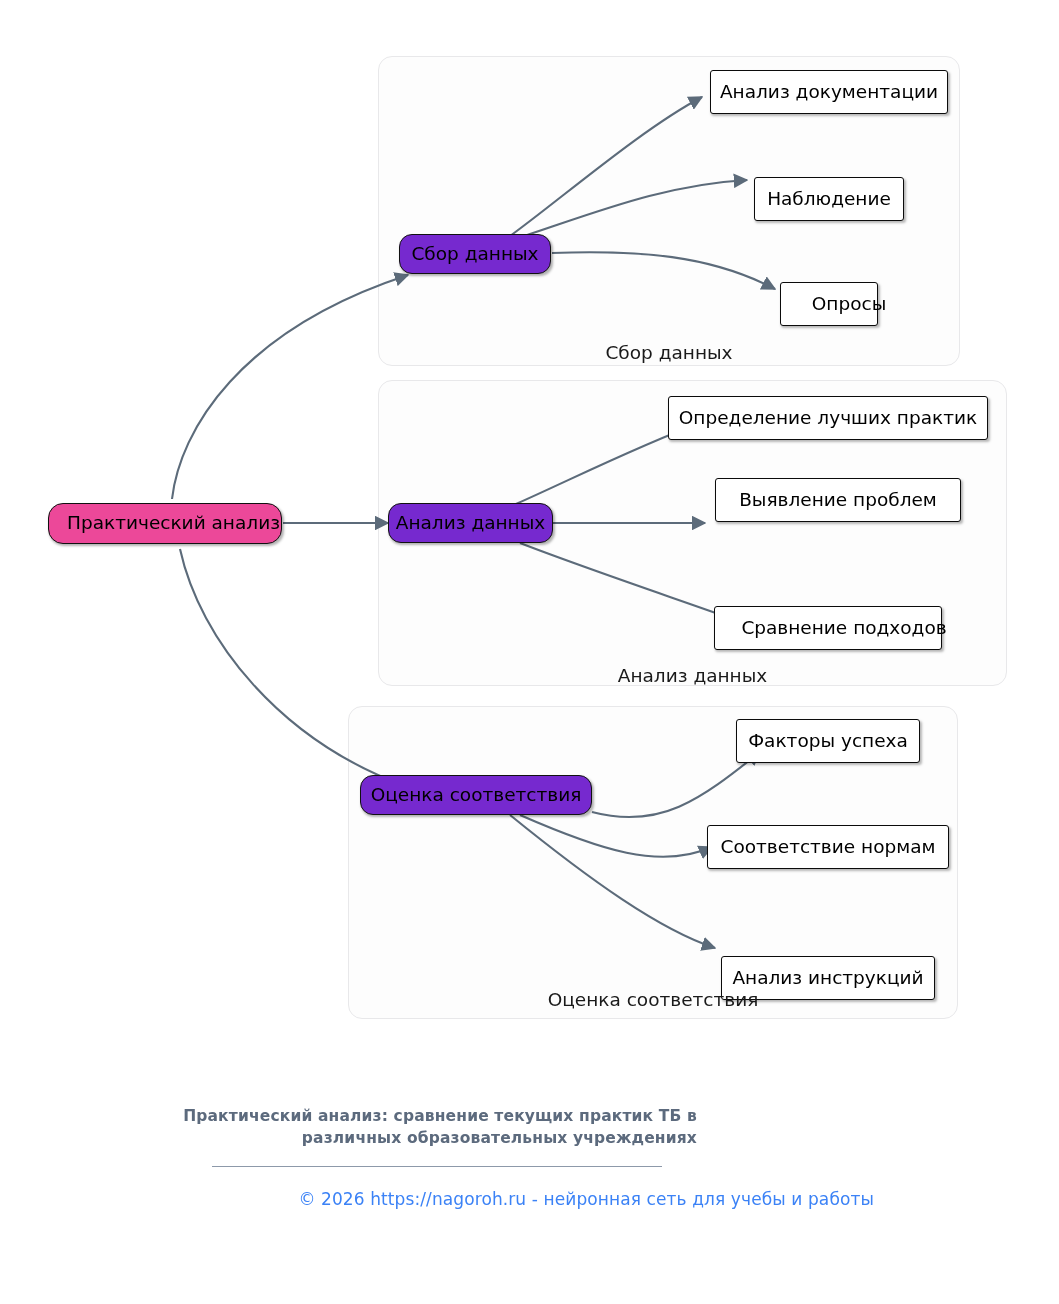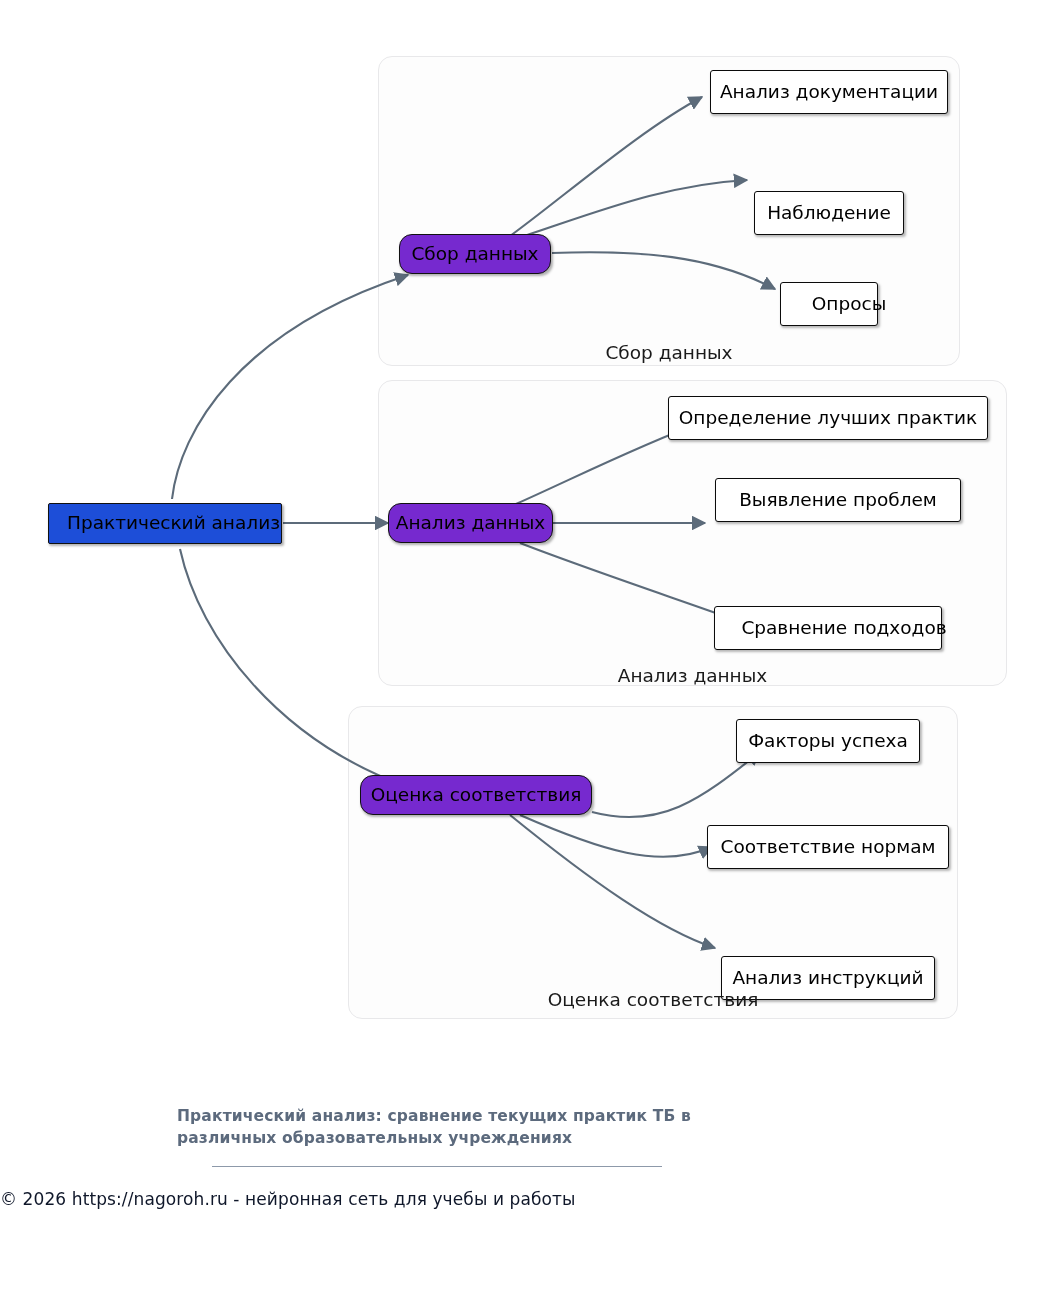--- a/index.html
+++ b/index.html
@@ -52,23 +52,23 @@
     box-sizing: border-box;
     display: flex;
     align-items: center;
     justify-content: center;
     white-space: nowrap;
     font-size: 18.5px;
     line-height: 1;
   }
 
   .node.root {
-    background: #1d4ed8;
+    background: #ec4899;
     border: 1.7px solid #111111;
-    border-radius: 2px;
+    border-radius: 15px;
     color: #000000;
     box-shadow: 1.5px 2px 2.5px rgba(0,0,0,0.30);
     padding-left: 17px;
   }
 
   .node.branch {
     background: #7629cf;
     border: 1.7px solid #111111;
     border-radius: 13px;
     color: #000000;
@@ -81,41 +81,41 @@
     border-radius: 3px;
     color: #000000;
     box-shadow: 1.5px 2px 2.5px rgba(0,0,0,0.28);
   }
 
   #footer {
     position: absolute;
     left: 0;
     top: 1105px;
     width: 874px;
-    text-align: left;
+    text-align: right;
   }
   #footer-title {
     font-size: 15.5px;
     font-weight: bold;
     color: #5c6a7d;
     line-height: 1.42;
     letter-spacing: 0.15px;
     margin: 0 auto;
     width: 520px;
   }
   #footer-rule {
     width: 450px;
     height: 0;
     border-top: 1.6px solid #8d99aa;
     margin: 17px auto 0 auto;
   }
   #footer-credit {
     margin-top: 22px;
     font-size: 17px;
-    color: #0f172a;
+    color: #3b82f6;
     letter-spacing: 0.1px;
   }
 </style>
 </head>
 <body>
 
 <div id="canvas">
 
   <div class="group-box" style="left:378px; top:56px; width:582px; height:310px;"></div>
   <div class="group-box" style="left:378px; top:380px; width:629px; height:306px;"></div>
@@ -150,21 +150,21 @@
   <div class="node root" style="left:48px; top:503px; width:234px; height:41px;">
     <span>Практический анализ</span>
   </div>
 
   <div class="node branch" style="left:399px; top:234px; width:152px; height:40px;">
     <span>Сбор данных</span>
   </div>
   <div class="node leaf" style="left:710px; top:70px; width:238px; height:44px;">
     <span>Анализ документации</span>
   </div>
-  <div class="node leaf" style="left:754px; top:191px; width:150px; height:44px;">
+  <div class="node leaf" style="left:754px; top:177px; width:150px; height:44px;">
     <span>Наблюдение</span>
   </div>
   <div class="node leaf" style="left:780px; top:282px; width:98px; height:44px;padding-left:40px;">
     <span>Опросы</span>
   </div>
   <div class="group-label" style="left:378px; top:342px; width:582px;">
     <span>Сбор данных</span>
   </div>
 
   <div class="node branch" style="left:388px; top:503px; width:165px; height:40px;">

